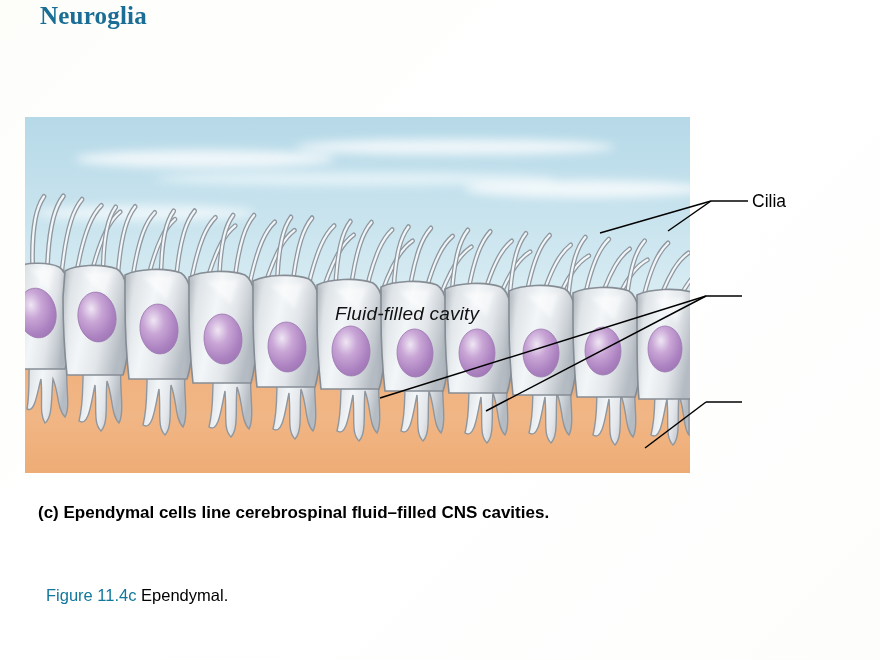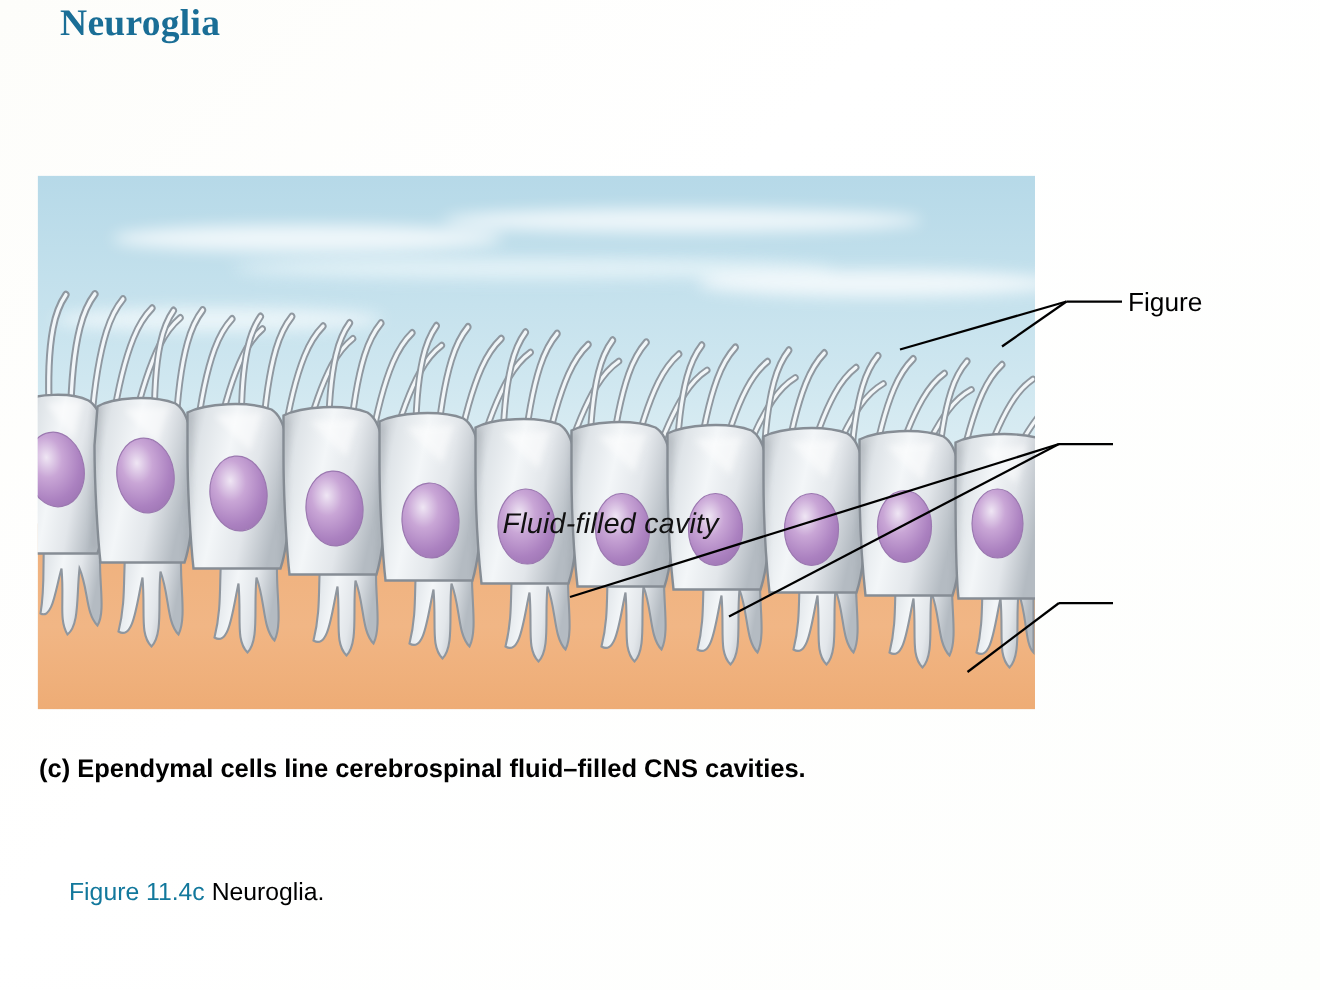--- a/index.html
+++ b/index.html
@@ -61,25 +61,24 @@
   #callout-ependymal { left: 746px; top: 288px; }
   #callout-tissue { left: 746px; top: 392px; }
   #fluid-label {
     position: absolute;
     left: 310px;
     top: 186px;
     font-size: 19px;
     font-style: italic;
     color: #111111;
     letter-spacing: 0.2px;
-    margin-top: 36px;
   }
   #panel-caption {
     position: absolute;
-    left: 26px;
+    left: 38px;
     top: 503px;
     font-size: 17px;
     font-weight: bold;
     color: #000000;
   }
   #figure-credit {
     position: absolute;
     left: 46px;
     top: 586px;
     font-size: 16.5px;
@@ -389,21 +388,21 @@
 
       <path d="M380,398 L706,296"></path>
       <path d="M486,411 L706,296"></path>
       <path d="M706,296 L742,296"></path>
 
       <path d="M645,448 L706,402"></path>
       <path d="M706,402 L742,402"></path>
     </g>
   </svg>
 
-  <div class="callout" id="callout-cilia">Figure</div>
+  <div class="callout" id="callout-cilia">Cilia</div>
 
   <div id="panel-caption">(c) Ependymal cells line cerebrospinal fluid–filled CNS cavities.</div>
 
   <div id="figure-credit">
-    <span class="fignum">Figure 11.4c</span><span> Neuroglia.</span>
+    <span class="fignum">Figure 11.4c</span><span> Ependymal.</span>
   </div>
 
 </div>
 
 </body></html>

